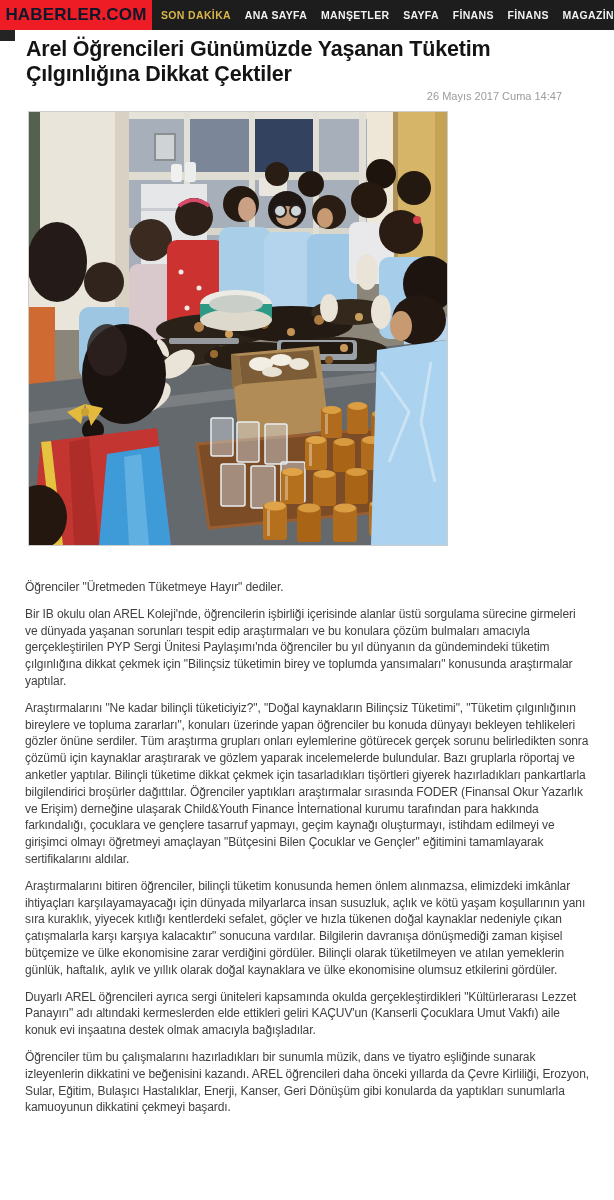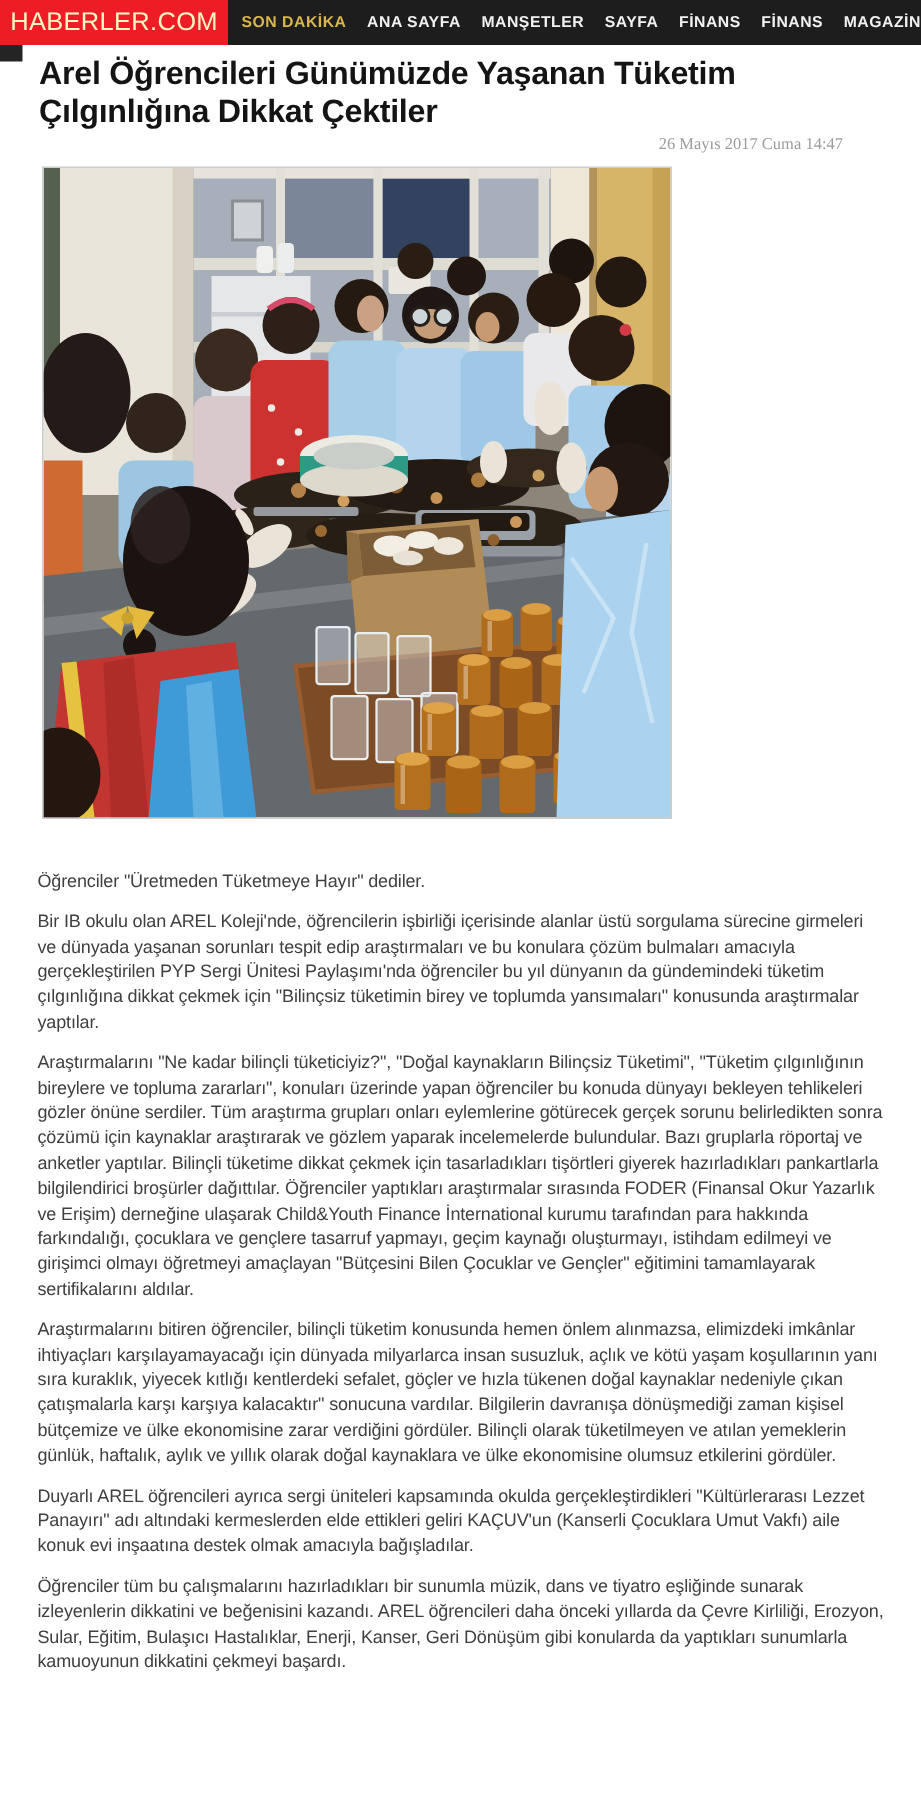--- a/index.html
+++ b/index.html
@@ -4,30 +4,30 @@
 <style>
   html,body{margin:0;padding:0;}
   body{
     width:614px;height:1200px;overflow:hidden;background:#ffffff;
     font-family:"Liberation Sans","DejaVu Sans",sans-serif;
     -webkit-font-smoothing:antialiased;
   }
   
   header.topbar{height:30px;background:#1d1d1d;display:flex;align-items:stretch;position:relative;}
   .logo{width:152px;background:#ee1c25;display:flex;align-items:center;justify-content:center;flex:0 0 auto;cursor:pointer;}
-  .logo span{color:#fef9c3;font-weight:normal;font-size:17px;letter-spacing:.2px;white-space:nowrap;}
+  .logo span{color:#0f172a;font-weight:bold;font-size:17px;letter-spacing:.2px;white-space:nowrap;}
   nav.mainnav{flex:1;display:flex;align-items:center;gap:13px;padding-left:9px;overflow:hidden;justify-content:space-between;}
   .nav-item{color:#f1f1f1;font-size:10.5px;font-weight:bold;letter-spacing:.35px;text-decoration:none;white-space:nowrap;cursor:pointer;}
   .nav-item.accent{color:#d9b64b;}
   .nav-tab-stub{position:absolute;left:0;top:30px;width:15px;height:11px;background:#242424;}
   
   main.article{padding:0 24px 0 25px;}
   h1.title{margin:7px 1px 0;font-size:21.5px;line-height:25px;color:#141414;font-weight:bold;letter-spacing:-.2px;}
   p.lead{margin:11px 0 0;font-size:14.6px;line-height:20px;color:#2e2e2e;}
-  .date{margin:3px 28px 0 0;text-align:right;font-size:11px;color:#9b9b9b;font-family:Liberation Serif, serif;}
+  .date{margin:3px 28px 0 0;text-align:right;font-size:11px;color:#9b9b9b;}
   figure.photo{margin:9px 0 0 3px;width:420px;height:435px;border:1px solid #cdcdcd;box-sizing:border-box;padding:0;background:#fff;overflow:hidden;}
   figure.photo svg{display:block;width:100%;height:100%;}
   p.body{margin:0 0 10px;font-size:12px;line-height:16.8px;color:#3f3f3f;letter-spacing:-.1px;}
   p.body.first{margin-top:33px;}
 </style>
 </head>
 <body>
 
 <header class="topbar">
   <div class="logo">

